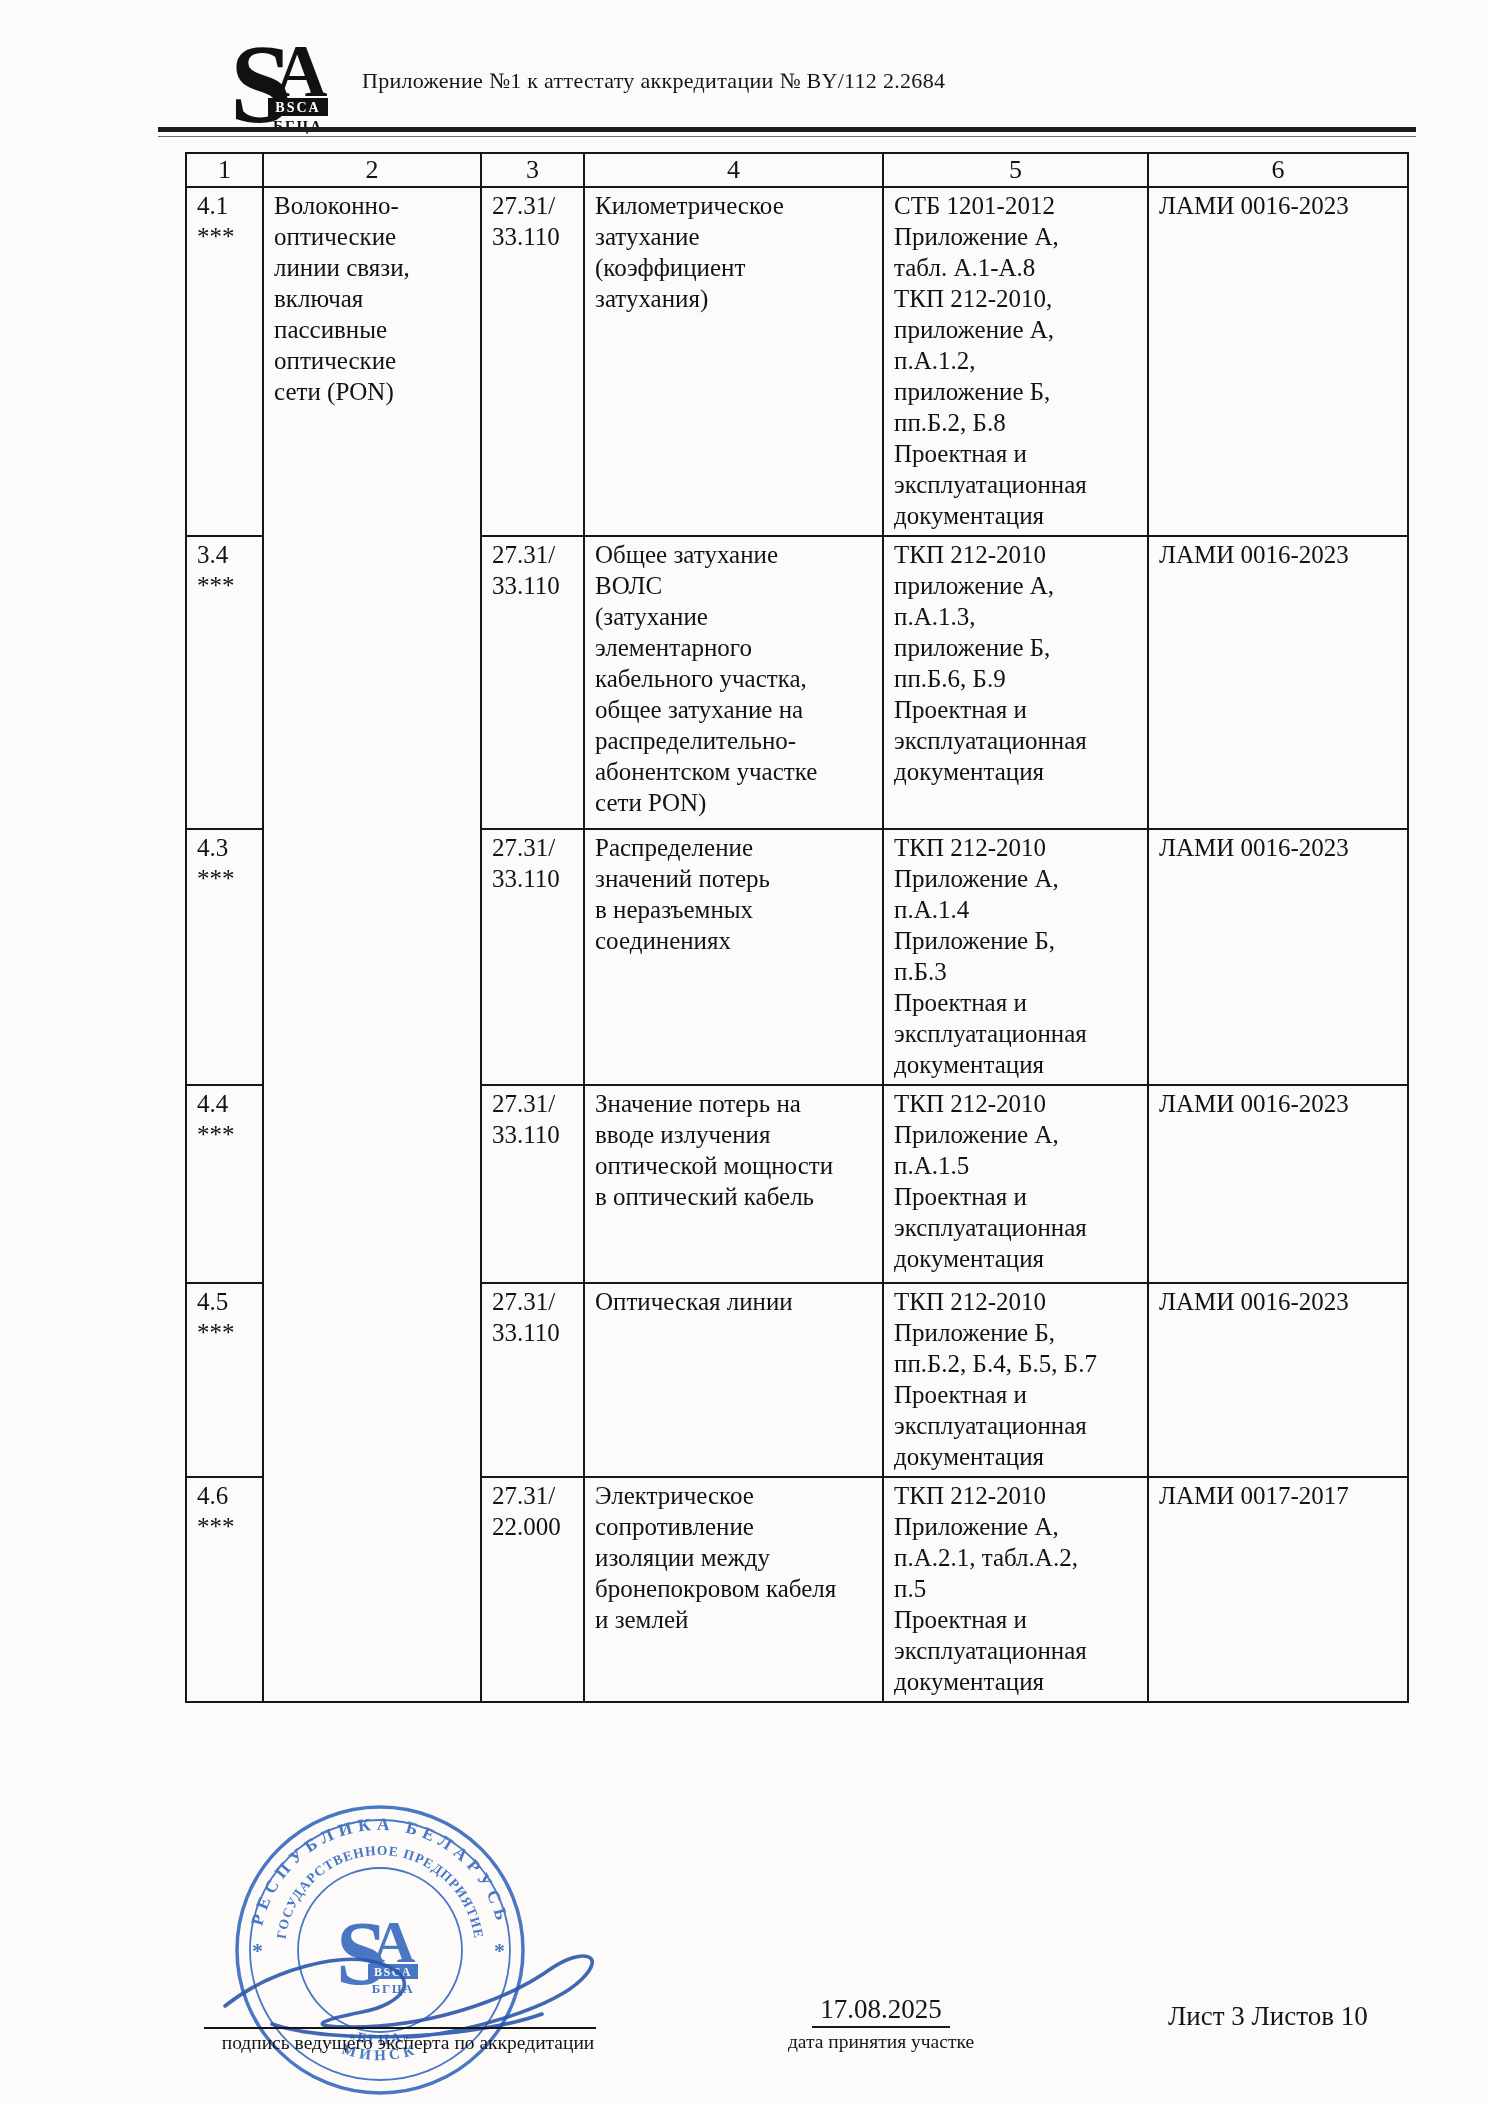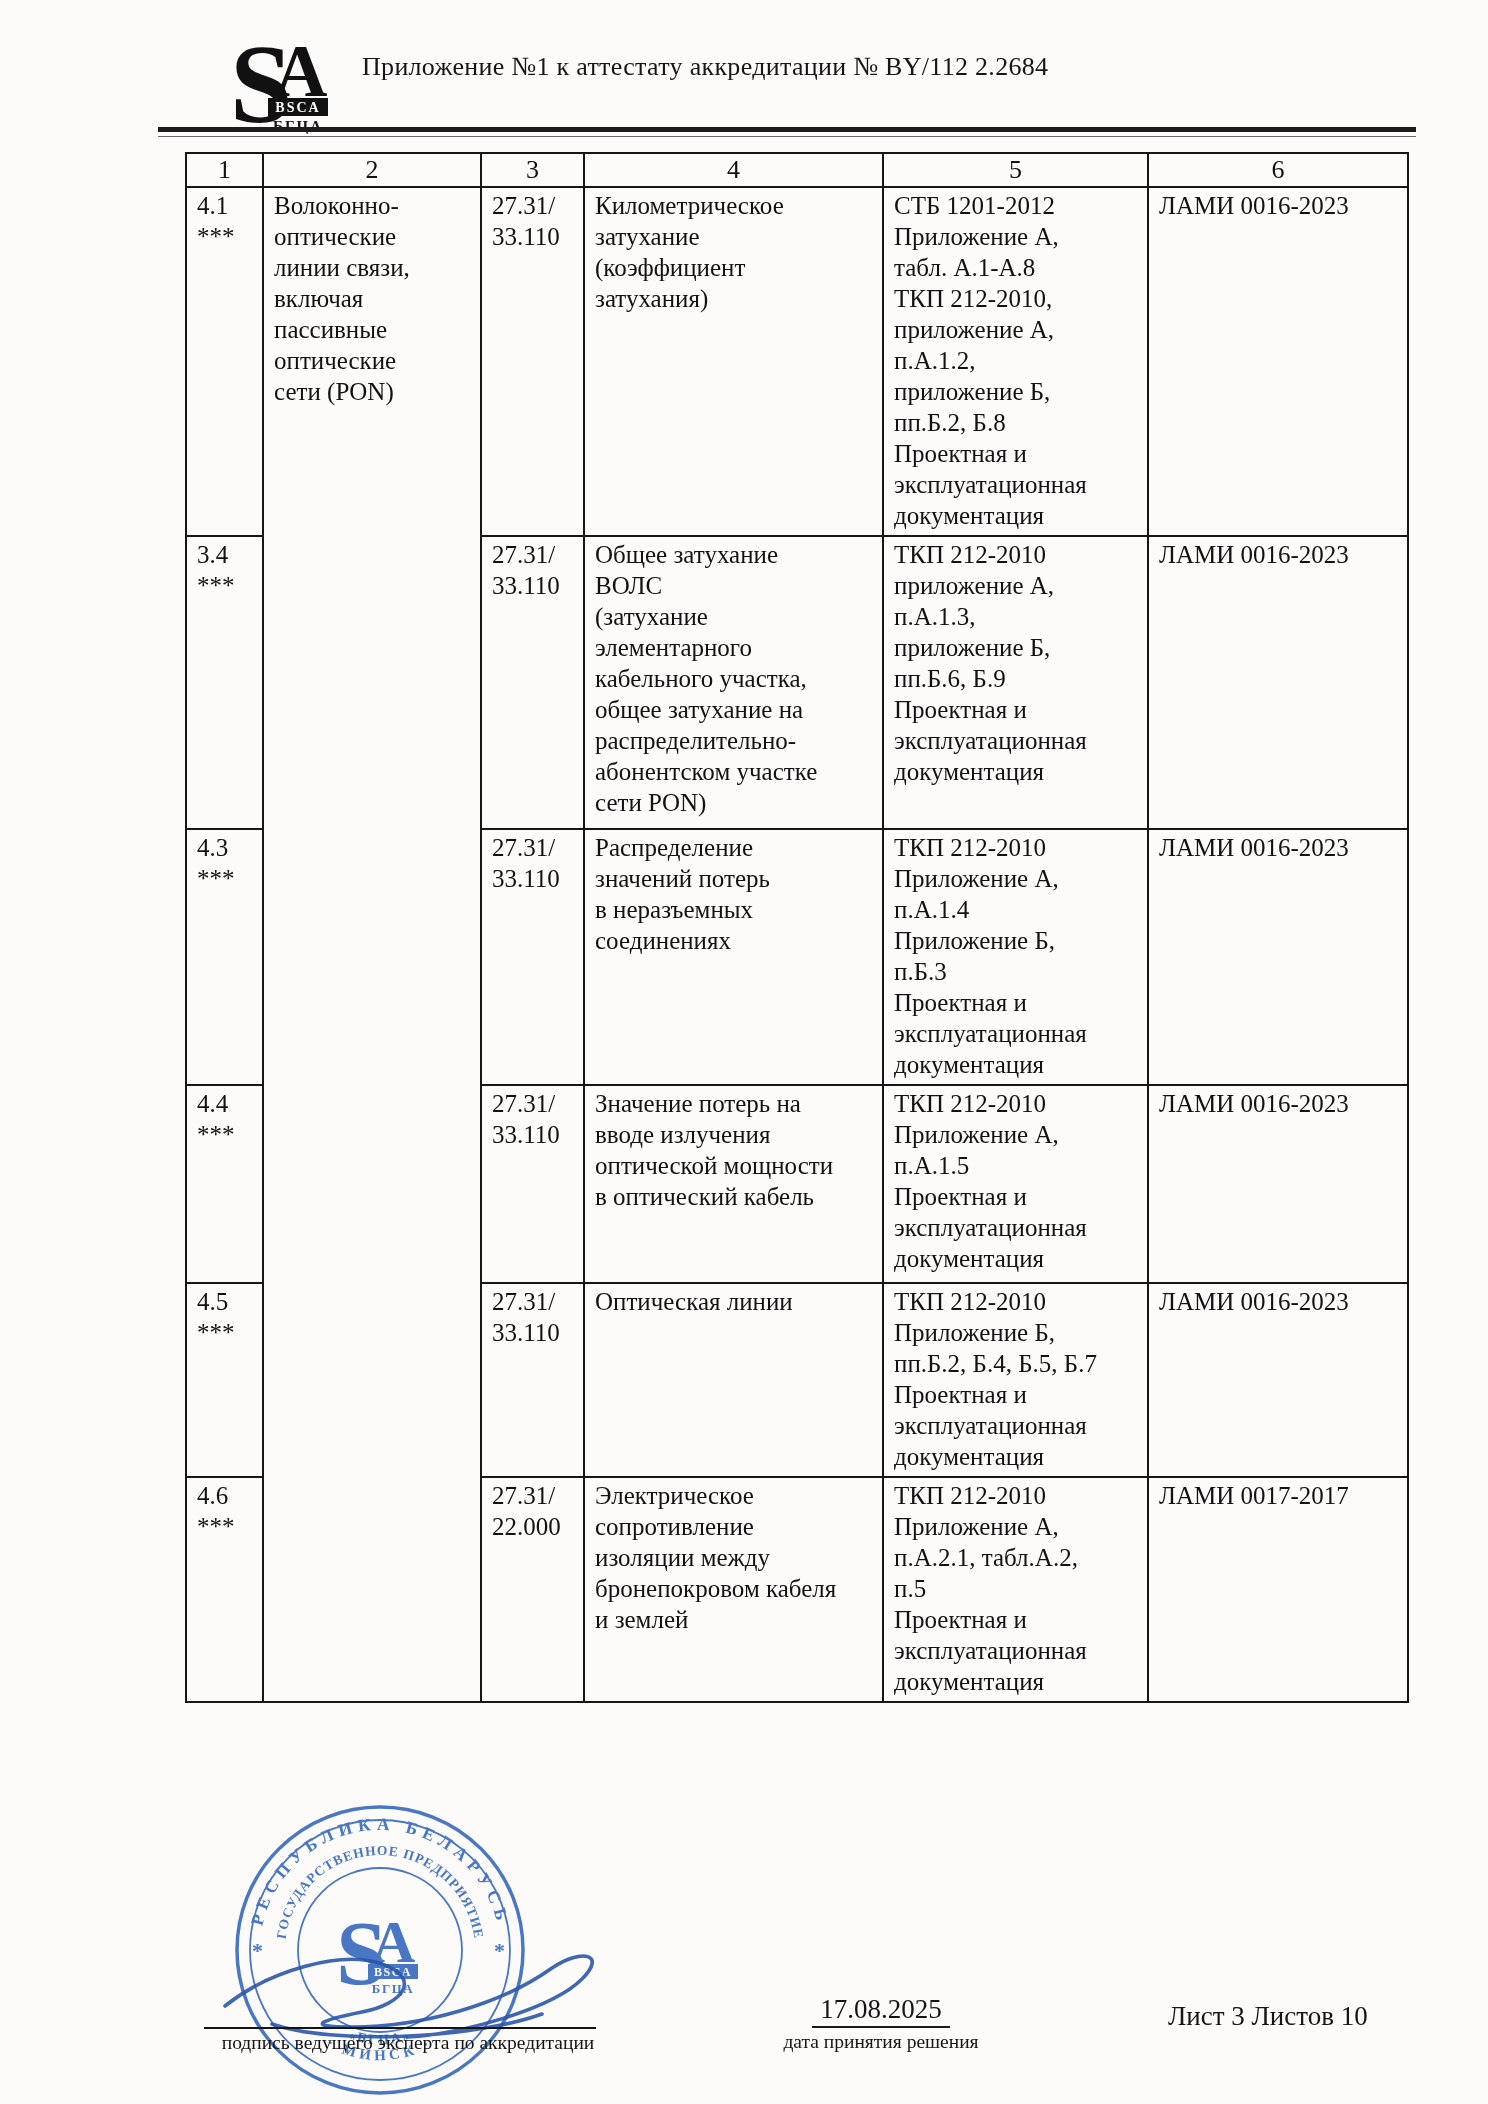--- a/index.html
+++ b/index.html
@@ -5,22 +5,22 @@
   html,body{margin:0;padding:0;}
   body{background:#888;}
   .page{
     position:relative; width:1488px; height:2104px; margin:0 auto;
     background:#fcfbf9; overflow:hidden;
     font-family:"Liberation Serif","DejaVu Serif",serif; color:#151515;
   }
   .pre{white-space:pre-line;}
   
   .doc-title{
-    position:absolute; left:362px; top:52px; width:840px;
-    font-size:26px; letter-spacing:.3px; color:#161616;
+    position:absolute; left:362px; top:68px; width:840px;
+    font-size:22px; letter-spacing:.3px; color:#161616;
   }
   .logo{position:absolute; left:230px; top:34px;}
   .header-rule{position:absolute; left:158px; top:127px; width:1258px; height:5px; background:#1c1c1c;}
   .header-rule2{position:absolute; left:158px; top:136px; width:1258px; height:1px; background:#6a6a6a;}
   
   table.acc{
     position:absolute; left:185px; top:152px; width:1222px;
     border-collapse:collapse; table-layout:fixed;
     font-size:25px; line-height:31px; color:#121212;
   }
@@ -252,18 +252,18 @@
                C 372,40 397,46 372,71 C 342,101 252,126 197,129
                M 62,116 C 122,137 262,131 332,106" fill="none" stroke="#2a57ab" stroke-width="3.6" stroke-linecap="round" opacity="0.9"></path>
     </svg>
   </div>
 
   <div class="sign-line"></div>
   <div class="sign-caption">подпись ведущего эксперта по аккредитации</div>
 
   <div class="date-block">
     <span class="date-value">17.08.2025</span>
-    <div class="date-caption">дата принятия решения</div>
+    <div class="date-caption">дата принятия участке</div>
   </div>
 
   <div class="sheet-info">Лист 3 Листов 10</div>
 
 </div>
 
 </body></html>

